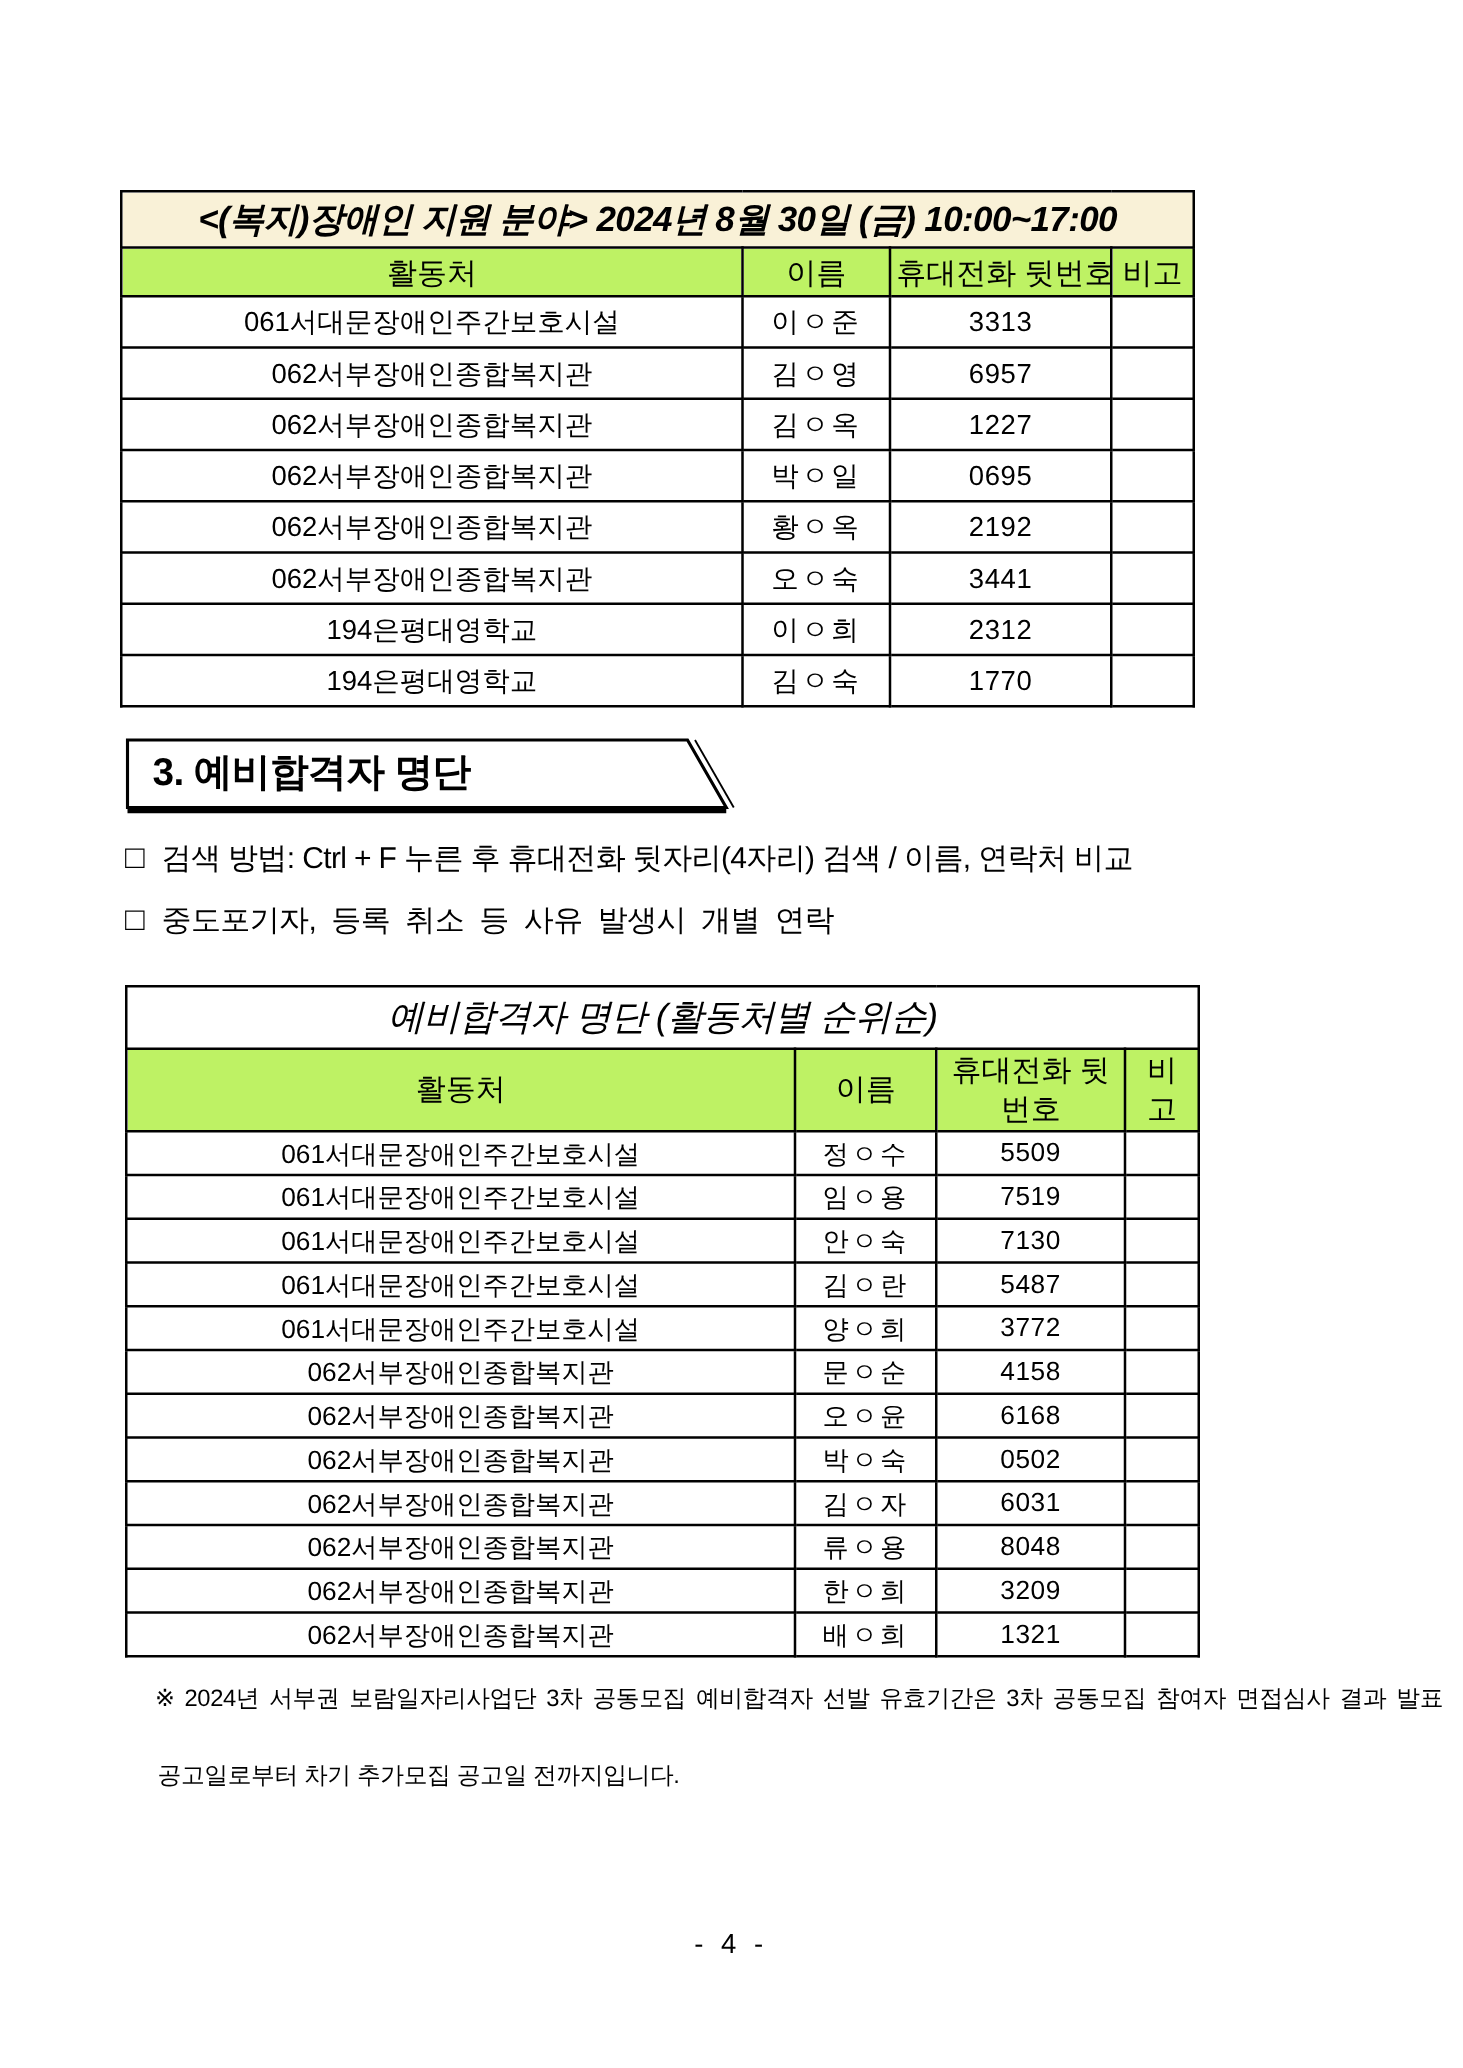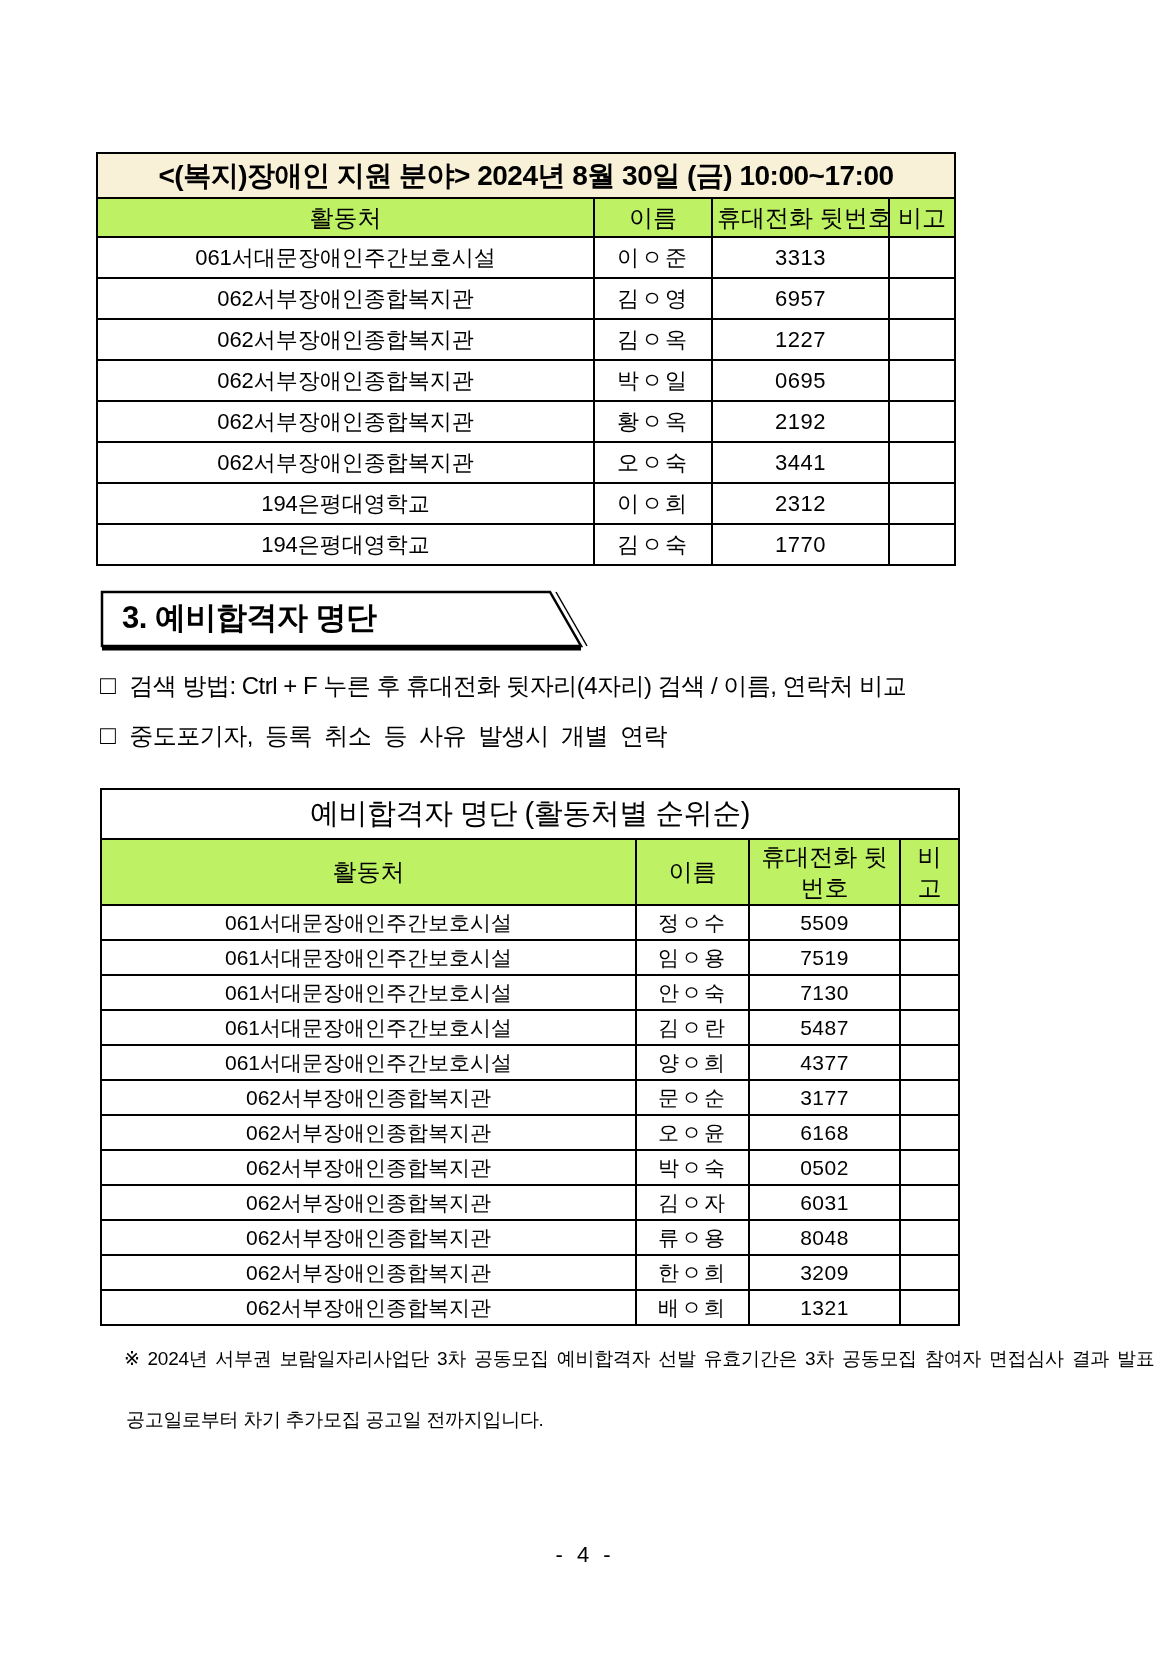--- a/index.html
+++ b/index.html
@@ -30,20 +30,21 @@
     vertical-align: middle;
     padding: 0 4px;
     overflow: hidden;
     white-space: nowrap;
   }
   tr.title-row th {
     font-size: 28px;
     font-weight: 600;
     letter-spacing: -0.5px;
     white-space: nowrap;
+    font-style: italic;
   }
   tr.head-row th {
     background: #bef264;
     font-size: 24px;
     font-weight: 500;
   }
   td.c-place { font-size: 22px; }
   td.c-name  { font-size: 22px; letter-spacing: 2px; }
   td.c-phone { font-size: 22px; letter-spacing: 0.5px; }
 
@@ -273,28 +274,28 @@
         <tr>
           <td class="c-place">061서대문장애인주간보호시설</td>
           <td class="c-name">김ㅇ란</td>
           <td class="c-phone">5487</td>
           <td class="c-note"></td>
         </tr>
 
         <tr>
           <td class="c-place">061서대문장애인주간보호시설</td>
           <td class="c-name">양ㅇ희</td>
-          <td class="c-phone">4377</td>
+          <td class="c-phone">3772</td>
           <td class="c-note"></td>
         </tr>
 
         <tr>
           <td class="c-place">062서부장애인종합복지관</td>
           <td class="c-name">문ㅇ순</td>
-          <td class="c-phone">3177</td>
+          <td class="c-phone">4158</td>
           <td class="c-note"></td>
         </tr>
 
         <tr>
           <td class="c-place">062서부장애인종합복지관</td>
           <td class="c-name">오ㅇ윤</td>
           <td class="c-phone">6168</td>
           <td class="c-note"></td>
         </tr>
 

